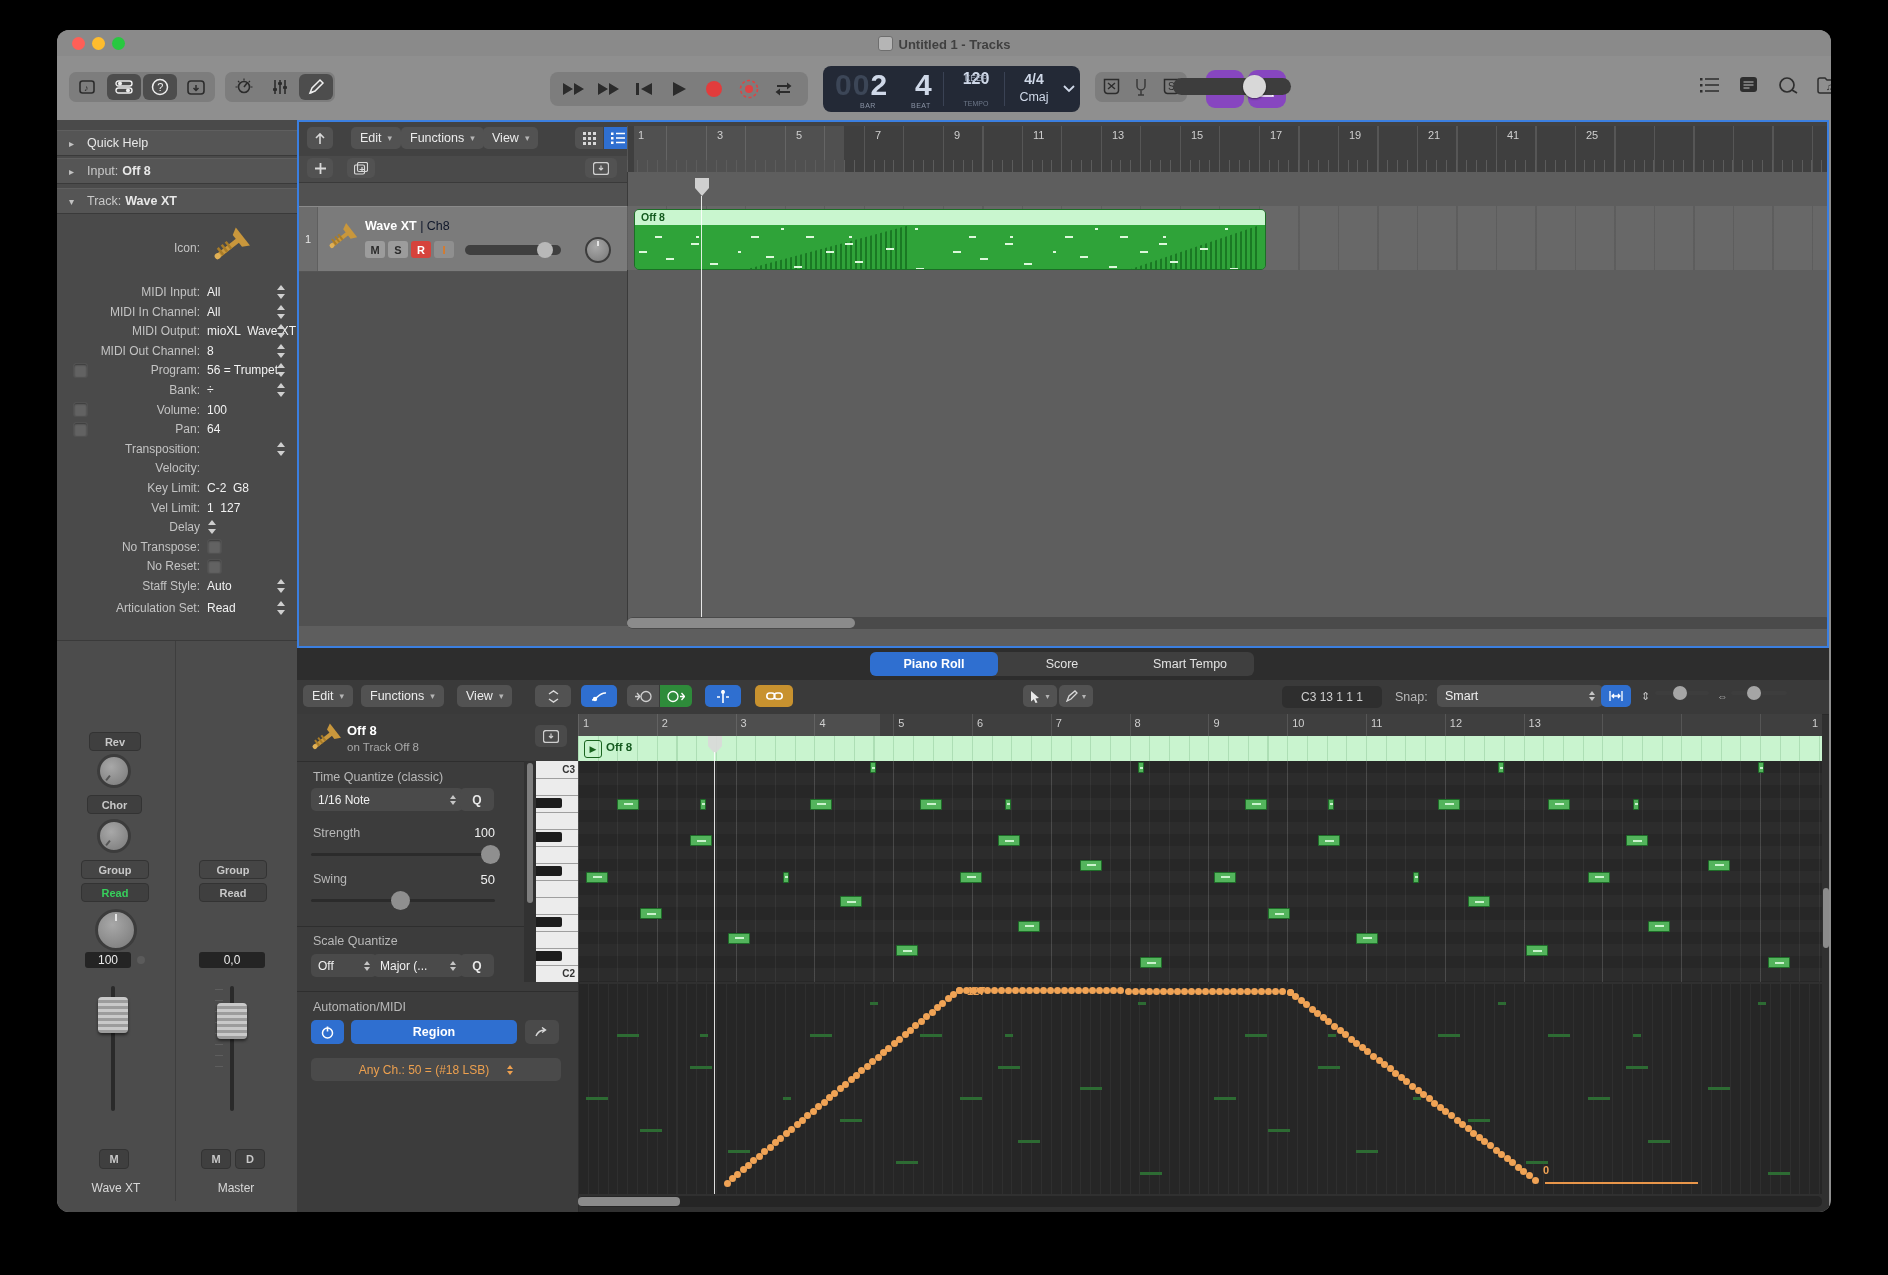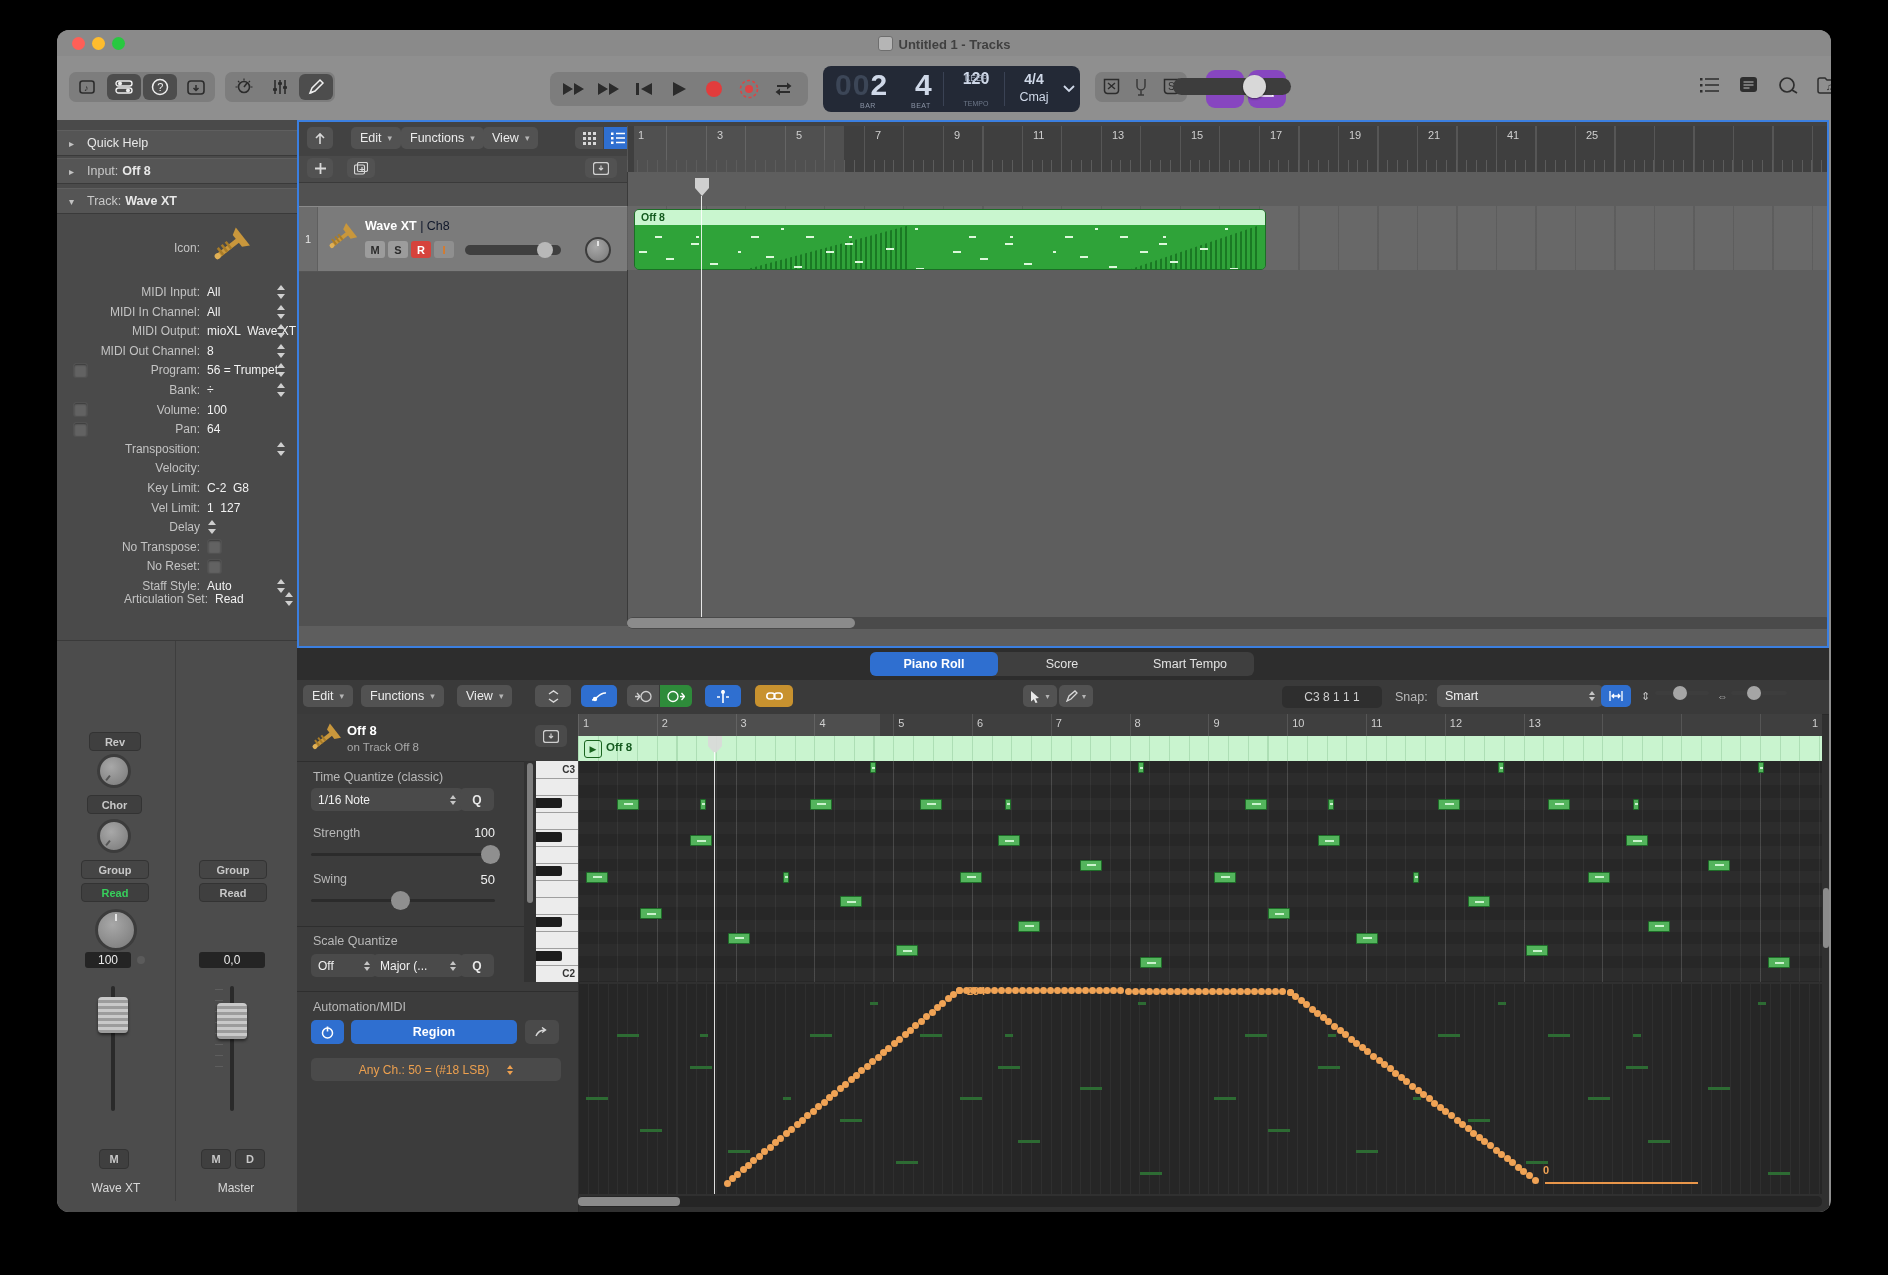--- a/index.html
+++ b/index.html
@@ -463,21 +463,21 @@
             <span class="pchk" style="left:150px"></span>
           </div>
           <div class="prow abs" style="top: 360px;">
             <span class="plab">Staff Style:</span>
             <span class="pval">Auto</span>
             <span class="stepper">
               <i class="up"></i>
               <i class="dn"></i>
             </span>
           </div>
-          <div class="prow abs" style="top: 373px; margin-left: 8px;">
+          <div class="prow abs" style="top: 382px;">
             <span class="plab">Articulation Set:</span>
             <span class="pval">Read</span>
             <span class="stepper">
               <i class="up"></i>
               <i class="dn"></i>
             </span>
           </div>
         </div>
   </div>
 
@@ -822,21 +822,21 @@
               <path d="M1 1 L9 8 L5.5 8.5 L7.5 12.5 L5.5 13 L3.8 9.3 L1 11.5 Z" fill="#e8e8e8"></path>
             </svg>
             <span style="font-size:8px;color:#b5b5b5;margin-left:4px">▾</span>
           </div>
       <div class="sqbtn abs" style="left:762px;width:34px">
             <svg width="12" height="12">
               <path d="M1 11 L3 6 L9 1 L11 3 L5 9 Z" fill="none" stroke="#d8d8d8" stroke-width="1.3"></path>
             </svg>
             <span style="font-size:8px;color:#b5b5b5;margin-left:4px">▾</span>
           </div>
-      <div id="infoBox" class="abs" style="left:985px;top:6px;width:100px">C3   8 1 1 1</div>
+      <div id="infoBox" class="abs" style="left:985px;top:6px;width:100px">C3   13 1 1 1</div>
       <div class="ddlabel abs" style="left:1098px">Snap:</div>
       <div class="dropdown abs" style="left:1140px;width:150px">
             <span>Smart</span>
             <span class="dd-stepper">
               <i class="up"></i>
               <i class="dn"></i>
             </span>
           </div>
       <div class="sqbtn blue abs" style="left:1304px;width:30px">
             <svg width="14" height="12">
@@ -1273,21 +1273,21 @@
             <div class="adot" style="left: 914.523px; top: 162.591px;"></div>
             <div class="adot" style="left: 920.091px; top: 166.864px;"></div>
             <div class="adot" style="left: 925.659px; top: 171.136px;"></div>
             <div class="adot" style="left: 931.227px; top: 175.409px;"></div>
             <div class="adot" style="left: 936.795px; top: 179.682px;"></div>
             <div class="adot" style="left: 942.364px; top: 183.955px;"></div>
             <div class="adot" style="left: 947.932px; top: 188.227px;"></div>
             <div class="adot" style="left: 953.5px; top: 192.5px;"></div>
           </div>
       <div id="autoFlat" style="left: 967px; top: 198px; width: 153px;"></div>
-      <div class="alabel" id="peakLabel" style="left: 389px; top: 1px;">234</div>
+      <div class="alabel" id="peakLabel" style="left: 389px; top: 1px;">127</div>
       <div class="alabel" id="minLabel" style="left: 965px; top: 180px;">0</div>
     </div>
     <div class="phMarker abs" style="left:411px;top:88px"></div>
     <div class="playline abs" style="left:417px;top:104px;height:442px"></div>
     <div id="edScroll" class="abs">
           <div class="thumb abs"></div>
         </div>
     <div id="edVScroll" class="abs"></div>
   </div>
 

